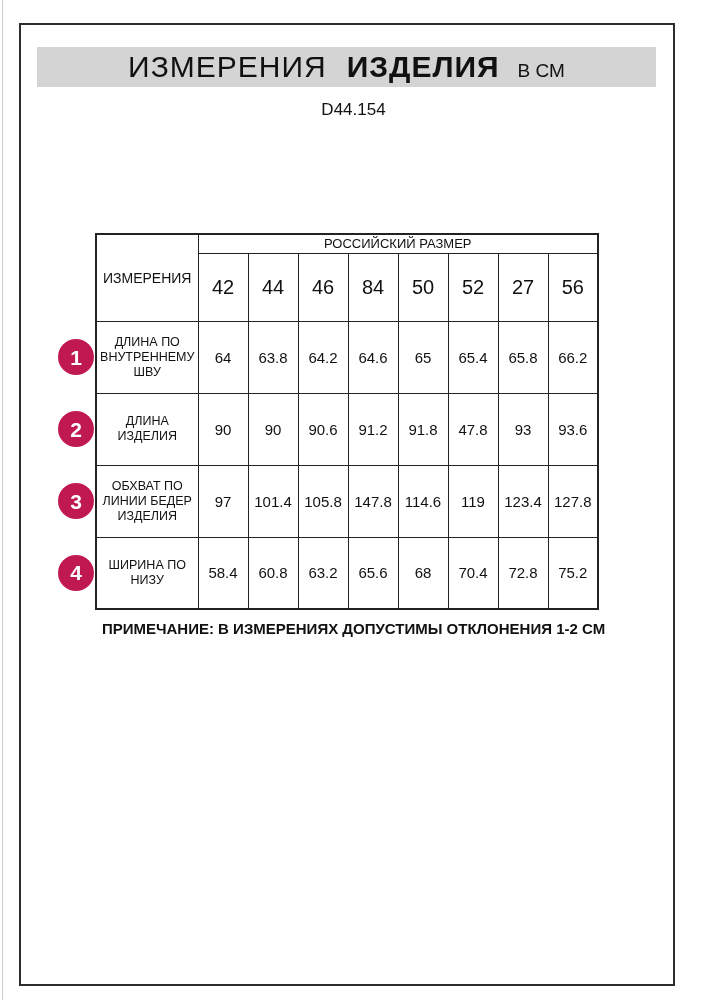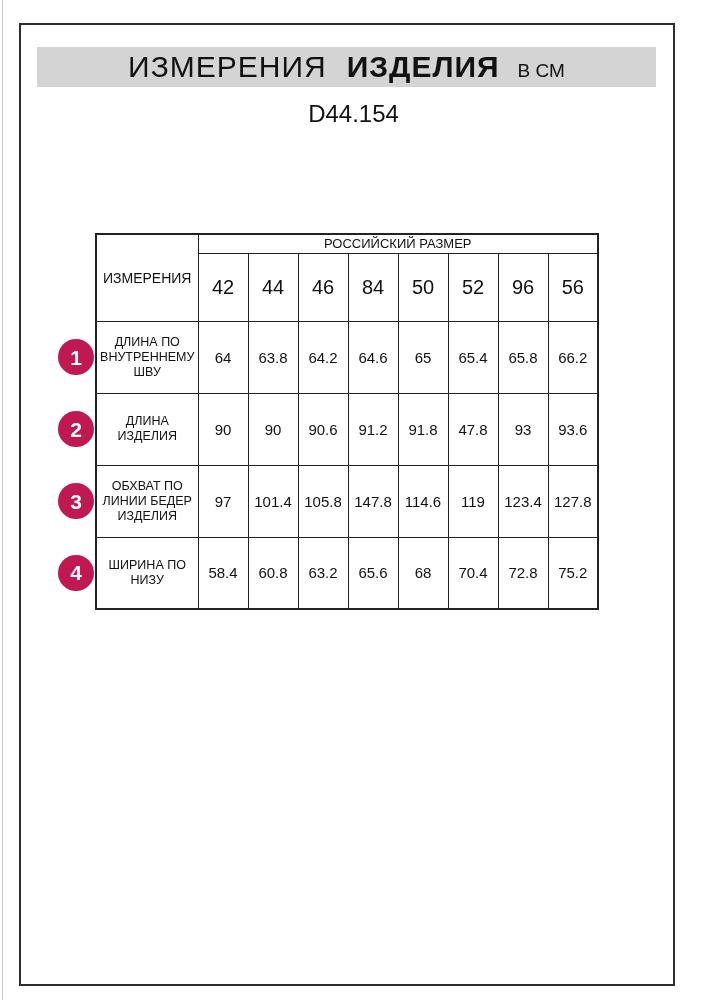--- a/index.html
+++ b/index.html
@@ -39,21 +39,21 @@
   }
   .title-w1 { font-size: 30px; letter-spacing: 1px; }
   .title-w2 { font-size: 30px; font-weight: bold; letter-spacing: 1px; margin-left: 20px; }
   .title-unit { font-size: 19px; margin-left: 18px; }
 
   .article {
     position: absolute;
     left: 0; top: 100px;
     width: 100%;
     text-align: center;
-    font-size: 24px;
+    font-size: 17px;
   }
 
   .description {
     position: absolute;
     left: 50%; top: 132px;
     transform: translateX(-50%);
     width: 540px;
     text-align: center;
     font-size: 17px;
     line-height: 22px;
@@ -145,21 +145,21 @@
         <td class="measure-header-cell" rowspan="2">ИЗМЕРЕНИЯ</td>
         <td class="group-header-cell" colspan="8">РОССИЙСКИЙ РАЗМЕР</td>
       </tr>
       <tr>
         <td class="size-header-cell">42</td>
         <td class="size-header-cell">44</td>
         <td class="size-header-cell">46</td>
         <td class="size-header-cell">84</td>
         <td class="size-header-cell">50</td>
         <td class="size-header-cell">52</td>
-        <td class="size-header-cell">96</td>
+        <td class="size-header-cell">27</td>
         <td class="size-header-cell">56</td>
       </tr>
 
       <tr>
         <td class="row-label-cell"><span class="num-badge">1</span><span>ДЛИНА ПО
 ВНУТРЕННЕМУ
 ШВУ</span></td>
         <td class="value-cell">64</td>
         <td class="value-cell">63.8</td>
         <td class="value-cell">64.2</td>
@@ -205,13 +205,14 @@
         <td class="value-cell">63.2</td>
         <td class="value-cell">65.6</td>
         <td class="value-cell">68</td>
         <td class="value-cell">70.4</td>
         <td class="value-cell">72.8</td>
         <td class="value-cell">75.2</td>
       </tr>
     </tbody>
   </table>
 
+  <div class="note">ПРИМЕЧАНИЕ: В ИЗМЕРЕНИЯХ ДОПУСТИМЫ ОТКЛОНЕНИЯ 1-2 СМ</div>
 </div>
 
 </body></html>

